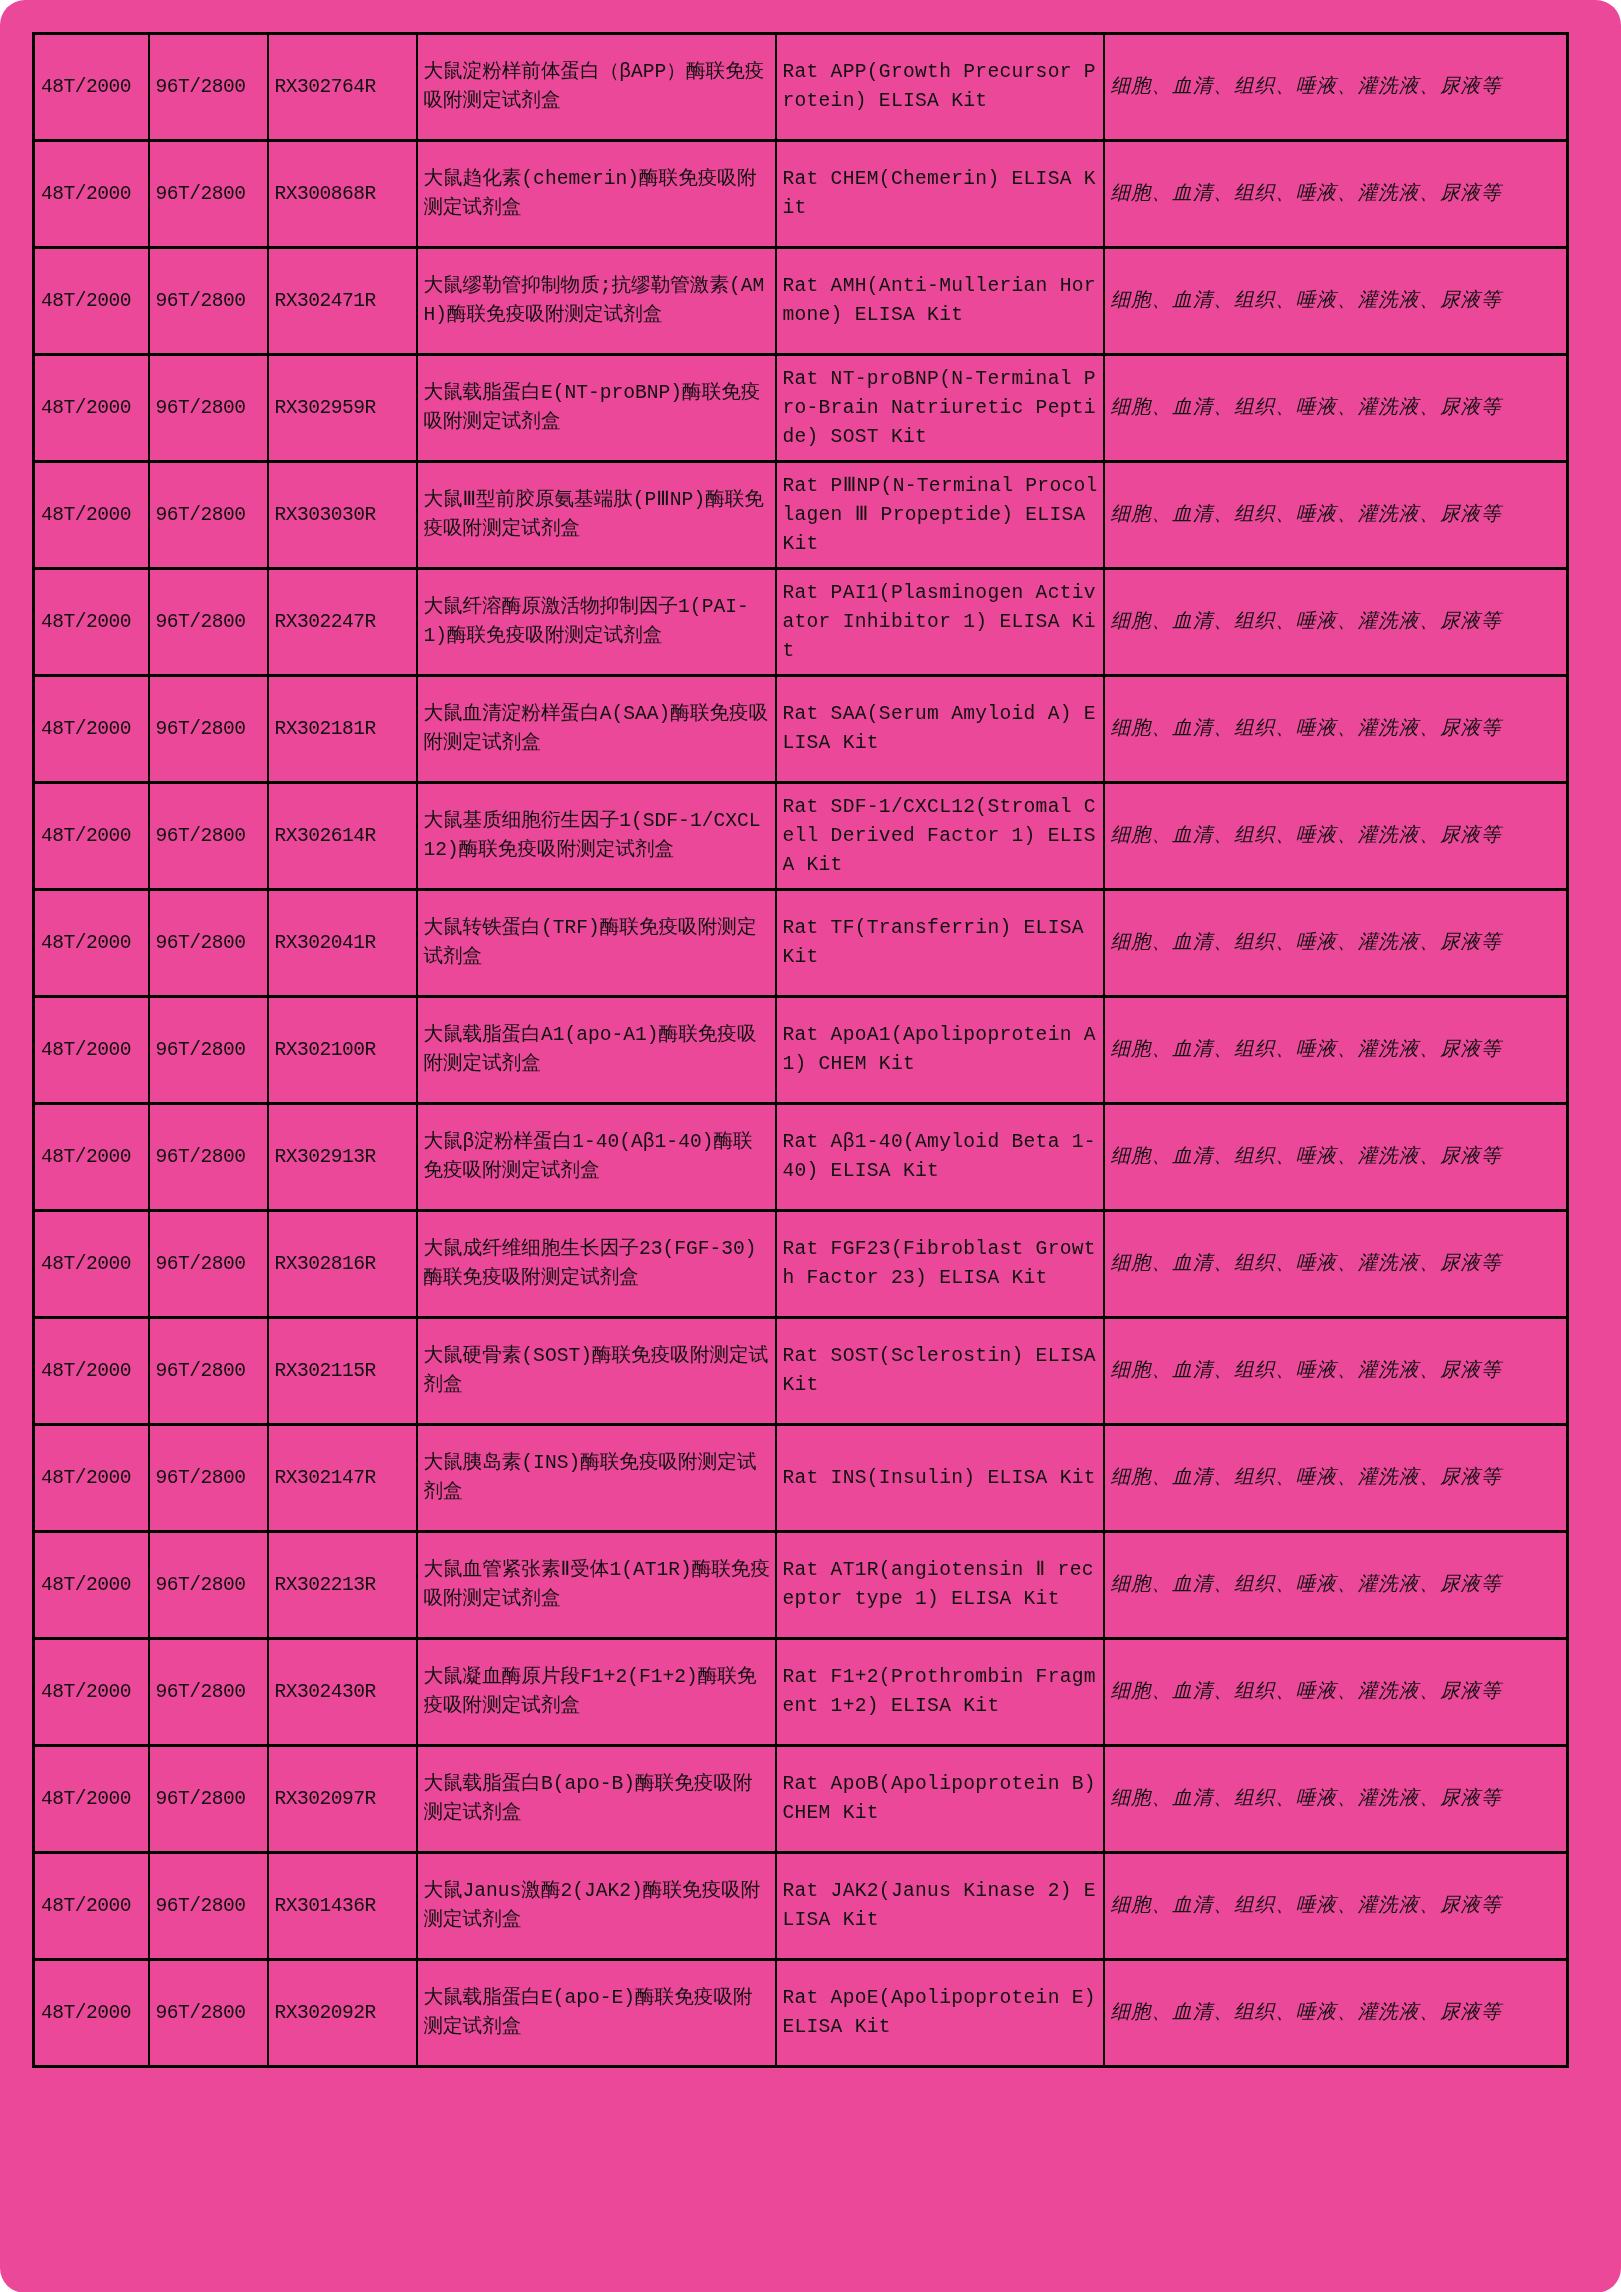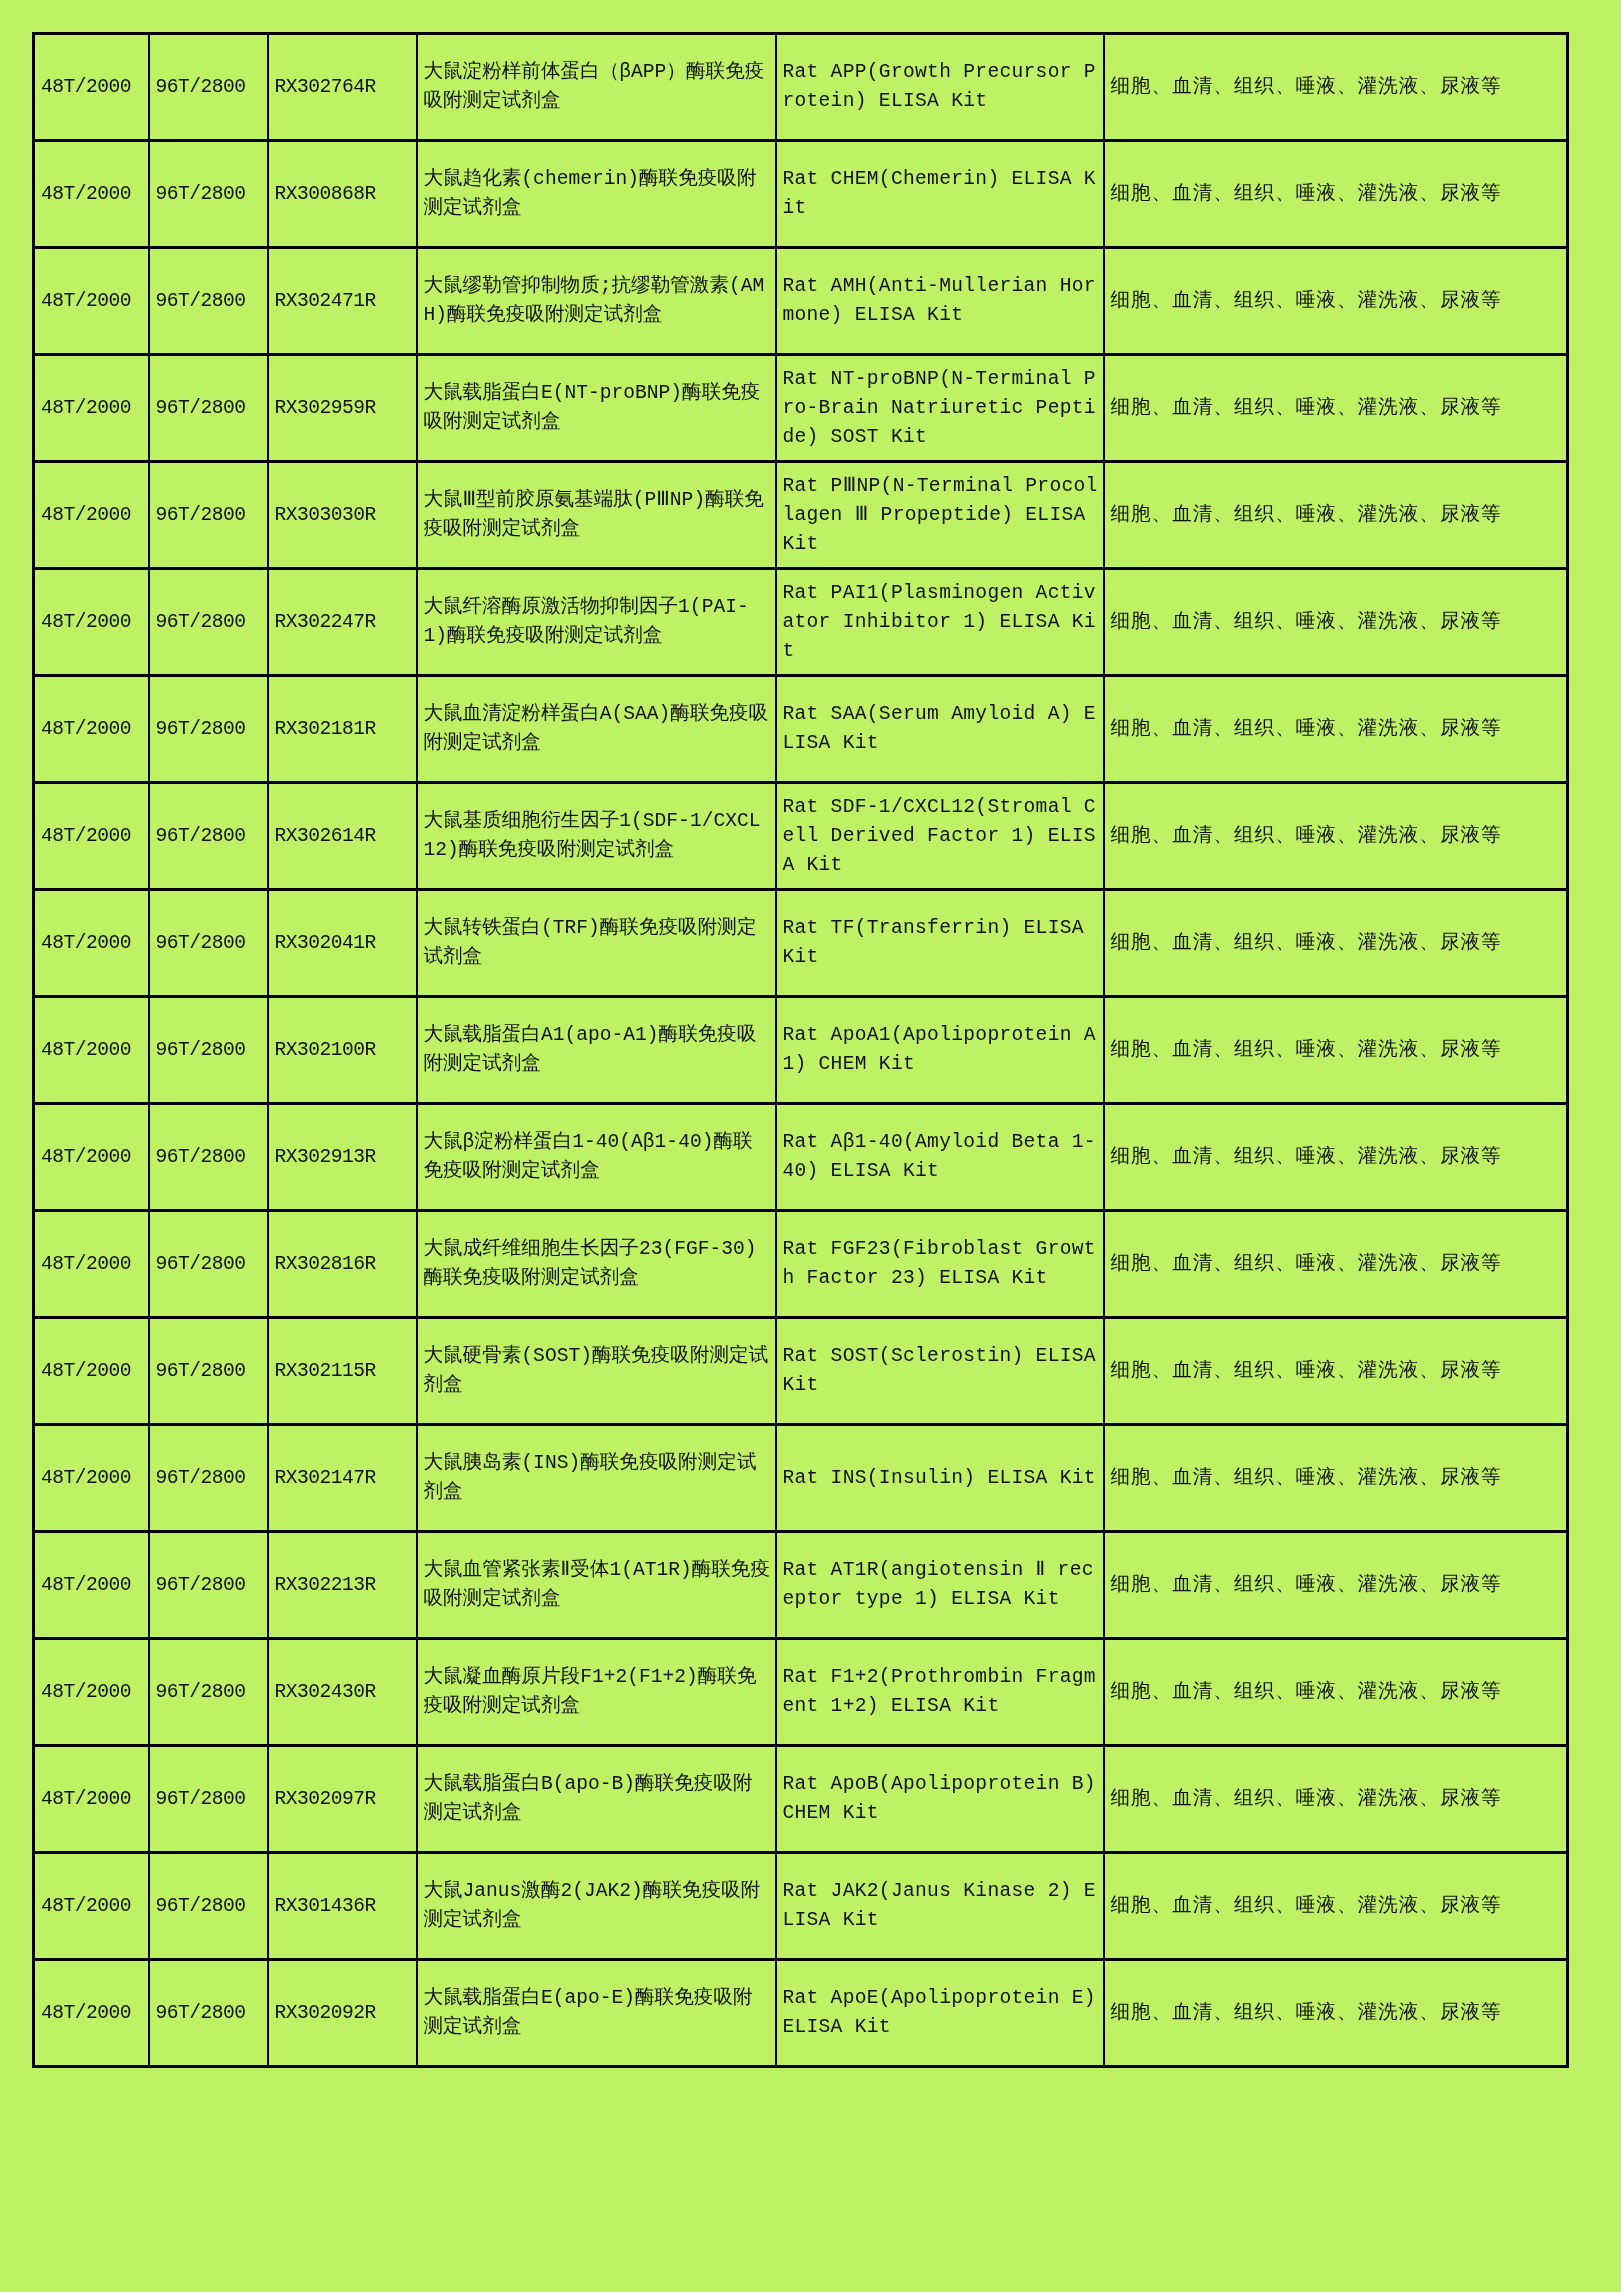--- a/index.html
+++ b/index.html
@@ -1,17 +1,17 @@
 <!DOCTYPE html>
 <html><head>
   <meta charset="utf-8">
   <style>
     html, body { margin: 0; padding: 0; background: #ffffff; }
     body { width: 1621px; height: 2293px; position: relative; overflow: hidden; }
-    .page { position: absolute; left: 0; top: 0; width: 1621px; height: 2293px; background: #bef264; }
+    .page { position: absolute; left: 0; top: 0; width: 1621px; height: 2293px; background: #ec4899; border-radius: 25px; }
     table.kits {
       position: absolute;
       left: 32px; top: 32px;
       width: 1533px;
       border-collapse: collapse;
       table-layout: fixed;
       border: 3.9px solid #000;
     }
     table.kits td {
       border-left: 2.9px solid #000;
@@ -24,21 +24,21 @@
       font-family: "Liberation Mono", "DejaVu Sans Mono", monospace;
       font-size: 19.6px;
       line-height: 29px;
       color: #111;
       overflow: hidden;
       word-break: break-all;
     }
     td.c-small, td.c-large, td.c-cat { letter-spacing: -0.5px; font-size: 18.6px; }
     td.c-cn { font-family: "DejaVu Serif", "Liberation Serif", serif; font-size: 20.6px; line-height: 29px; padding-left: 5.9px; }
     td.c-en { font-size: 18.6px; line-height: 29px; letter-spacing: 0.3px; padding-left: 4.9px; }
-    td.c-sample { font-family: "DejaVu Serif", "Liberation Serif", serif; font-size: 20.6px; padding-left: 7.8px; white-space: nowrap; letter-spacing: 1px; }
+    td.c-sample { font-family: "DejaVu Serif", "Liberation Serif", serif; font-size: 20.6px; padding-left: 7.8px; white-space: nowrap; letter-spacing: 1px; font-style: italic; }
     col.w1 { width: 115px; }
     col.w2 { width: 119px; }
     col.w3 { width: 149px; }
     col.w4 { width: 359px; }
     col.w5 { width: 328px; }
     col.w6 { width: 464px; }
   </style>
 </head>
 <body>
 

